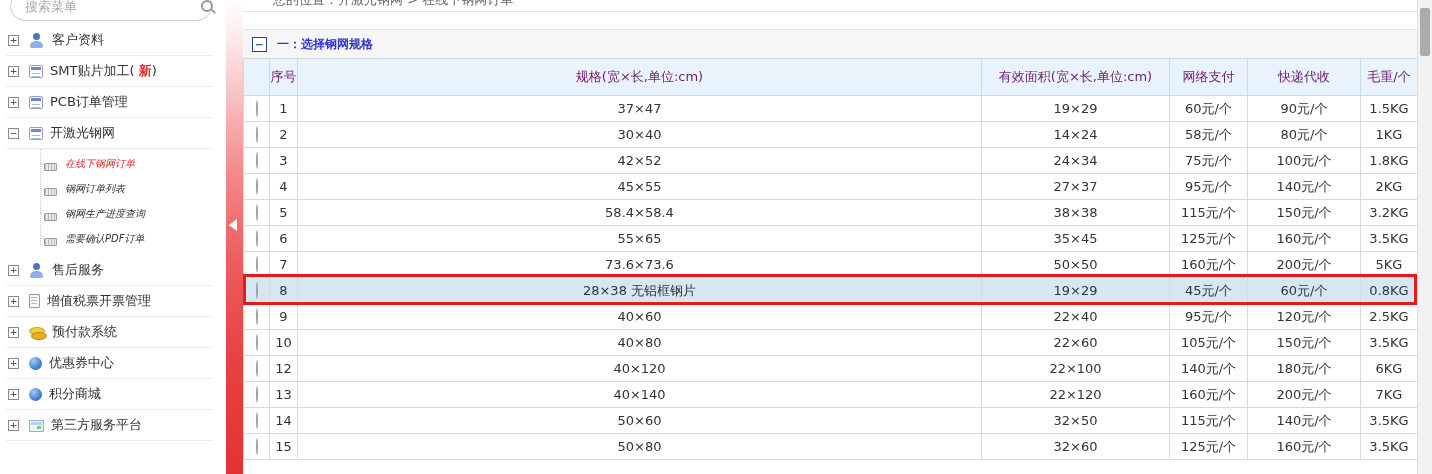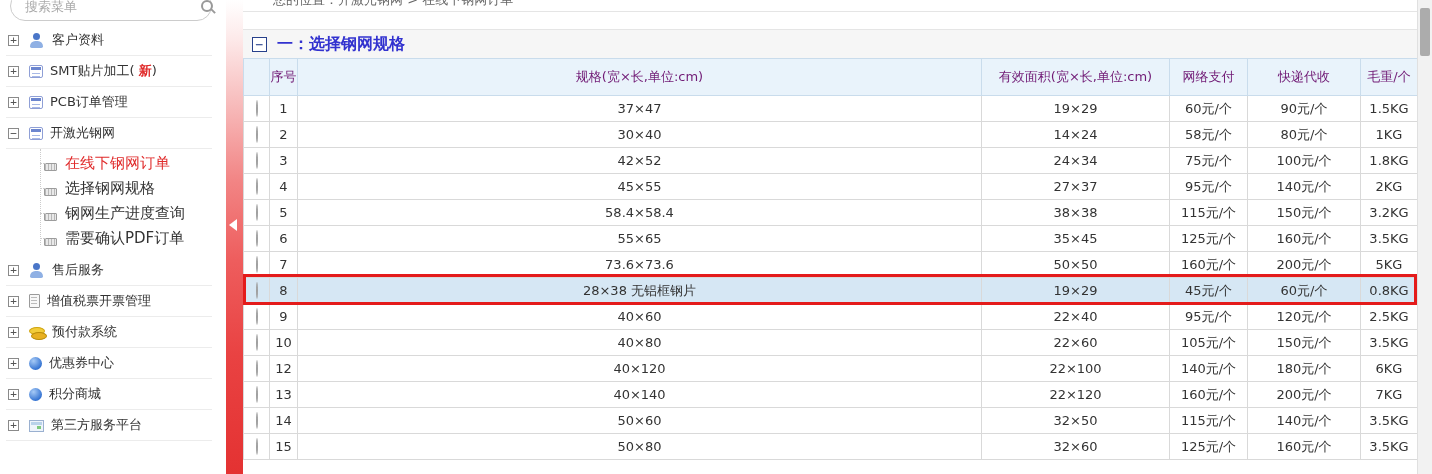--- a/index.html
+++ b/index.html
@@ -28,21 +28,21 @@
   .menu-label { margin-left:7px; font-size:13px; color:#333; white-space:nowrap; }
   .menu-label .badge { color:#e02b2b; font-weight:bold; }
 
   .submenu { position:relative; padding:2px 0 4px 0; }
   .submenu::before { content:''; position:absolute; left:40px; top:0; bottom:10px; border-left:1px dotted #ccc; }
   .submenu-item { height:25px; display:flex; align-items:center; padding-left:44px; cursor:pointer; position:relative; }
   .submenu-item::before { content:''; position:absolute; left:40px; top:12px; width:6px; border-top:1px dotted #ccc; }
   .sub-icon { width:13px; height:8px; border:1px solid #9c9c9c; border-radius:1px; background:#e9e9e9;
     background-image:repeating-linear-gradient(90deg,#b8b8b8 0 1px,transparent 1px 3px);
     flex:none; margin-top:6px; }
-  .sub-label { margin-left:8px; font-size:15px; color:#333; white-space:nowrap; }
+  .sub-label { margin-left:8px; font-size:10px; color:#333; white-space:nowrap;font-style:italic; }
   .submenu-item.active .sub-label { color:#e02b2b; }
 
   
   .icon { width:16px; height:15px; position:relative; display:inline-block; }
   .icon-person::before { content:''; position:absolute; top:0; left:4px; width:7px; height:7px;
     border-radius:50%; background:#4a76c8; }
   .icon-person::after { content:''; position:absolute; bottom:0; left:1px; width:13px; height:7px;
     border-radius:6px 6px 2px 2px; background:#8fb0e4; }
   .icon-form { width:14px; height:13px; margin-top:1px; background:#fff; border:1px solid #8f9fd6; border-radius:2px; }
   .icon-form::before { content:''; position:absolute; top:1px; left:1px; width:10px; height:3px; background:#6c86cf; }
@@ -69,21 +69,21 @@
 
   
   .content { width:1174px; height:474px; flex:none; position:relative; background:#fff; }
   .breadcrumb-strip { height:12px; overflow:hidden; border-bottom:1px solid #e5e5e5; }
   .breadcrumb-strip .crumb { margin-top:-9px; padding-left:30px; font-size:13px; color:#666; white-space:nowrap; }
   .section-bar { margin-top:17px; height:29px; background:#f6f6f6; border-top:1px solid #e5e5e5;
     display:flex; align-items:center; }
   .collapse-box { width:15px; height:15px; border:1px solid #27408b; background:#fff; color:#27408b;
     margin-left:9px; font-size:13px; line-height:13px; text-align:center; cursor:pointer;
     font-family:"DejaVu Sans Mono",monospace; }
-  .section-title { margin-left:10px; font-size:16px; font-weight:bold; color:#3232cf; }
+  .section-title { margin-left:10px; font-size:12px; font-weight:bold; color:#3232cf; }
 
   table.spec { border-collapse:collapse; width:1174px; table-layout:fixed; }
   table.spec th, table.spec td { border:1px solid #d9d9d9; text-align:center; font-size:13px;
     overflow:hidden; white-space:nowrap; }
   table.spec th { height:37px; background:#e9f3fb; color:#701a75; font-weight:normal; border-color:#c9dcec; }
   table.spec td { height:26px; color:#333; }
   .col-radio { width:26px; } .col-index { width:28px; } .col-spec { width:684px; }
   .col-area { width:188px; } .col-pay { width:78px; } .col-cod { width:113px; } .col-weight { width:57px; }
   td.c-area { font-weight:normal; color:#222; }
   td.c-pay { color:#3d3dd8; cursor:pointer; }
@@ -133,21 +133,21 @@
     <span class="menu-label"><span class="label-text">开激光钢网</span><span class="badge"></span><span class="suffix"></span></span>
   </div>
 <div class="submenu">
   <div class="submenu-item active">
     <span class="sub-icon"></span>
     <span class="sub-label">在线下钢网订单</span>
   </div>
 
   <div class="submenu-item">
     <span class="sub-icon"></span>
-    <span class="sub-label">选择钢网规格</span>
+    <span class="sub-label">钢网订单列表</span>
   </div>
 
   <div class="submenu-item">
     <span class="sub-icon"></span>
     <span class="sub-label">钢网生产进度查询</span>
   </div>
 
   <div class="submenu-item">
     <span class="sub-icon"></span>
     <span class="sub-label">需要确认PDF订单</span>

